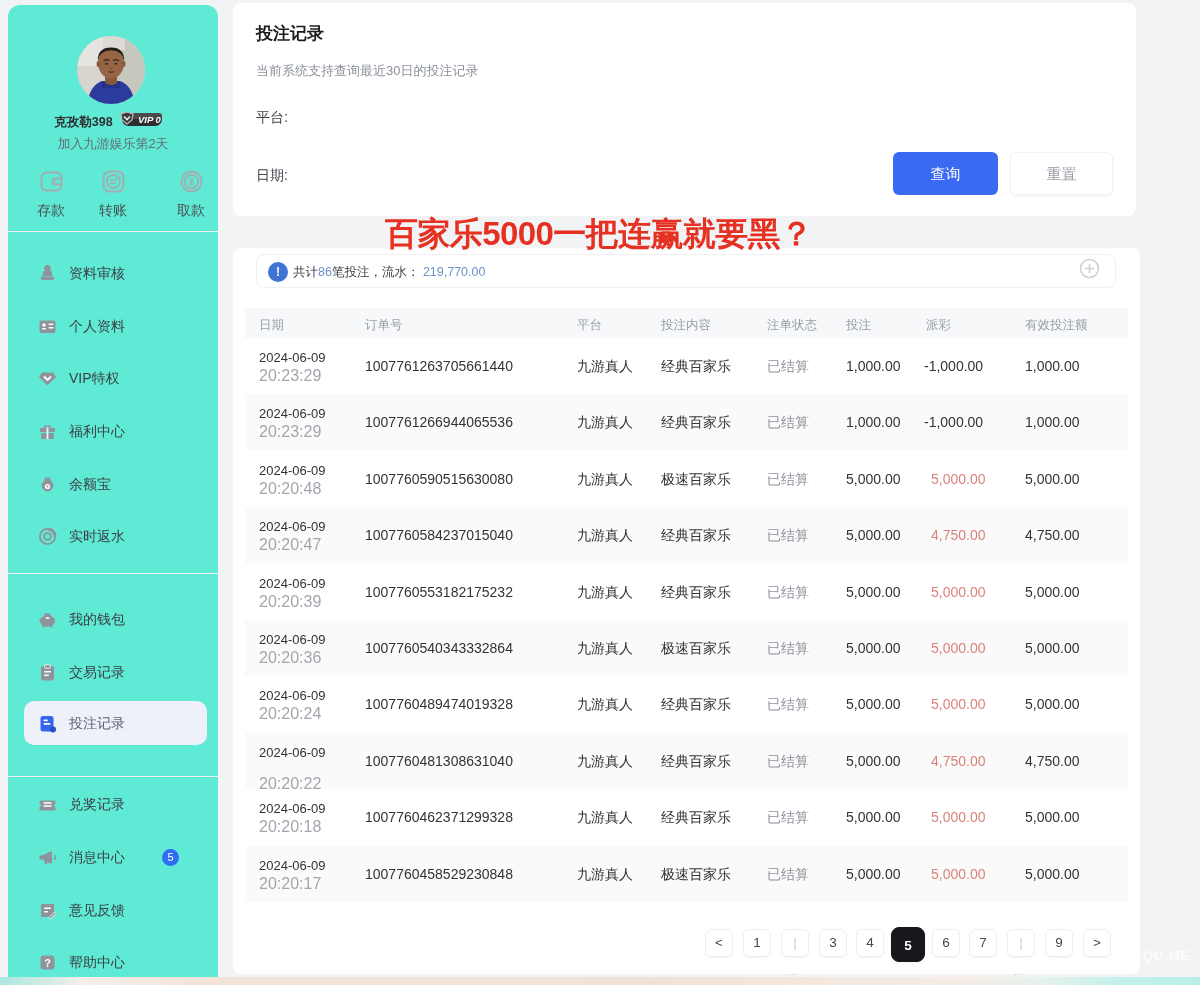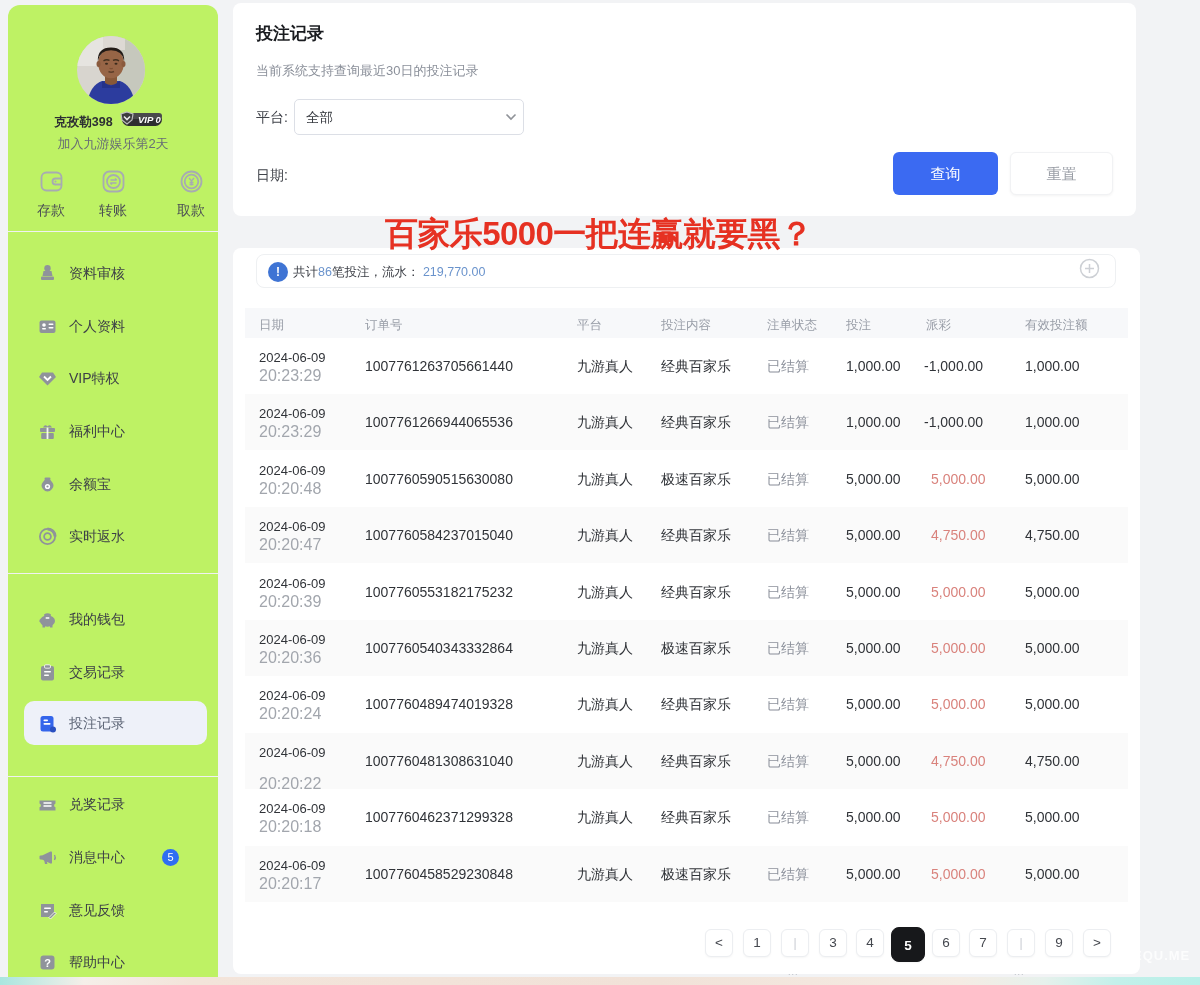--- a/index.html
+++ b/index.html
@@ -1,20 +1,20 @@
 <!DOCTYPE html>
 <html><head>
 <meta charset="utf-8">
 <style>
 * { margin:0; padding:0; box-sizing:border-box; }
 html,body { width:1200px; height:985px; overflow:hidden; }
 body { font-family:"Liberation Sans", sans-serif; background:#f2f3f5; position:relative; }
 .abs { position:absolute; }
 
-#sidebar { left:8px; top:5px; width:210px; height:972px; background:#bef264; border-radius:12px 12px 0 0; }
+#sidebar { left:8px; top:5px; width:210px; height:972px; background:#5eead4; border-radius:12px 12px 0 0; }
 #avatar { left:69px; top:31px; width:68px; height:68px; border-radius:50%; overflow:hidden; }
 #namerow { left:0; top:106px; width:210px; height:20px; text-align:center; white-space:nowrap; padding-right:10px; }
 #uname { font-size:12.5px; font-weight:bold; color:#2d2f33; vertical-align:middle; }
 #vipbadge { display:inline-block; vertical-align:middle; margin-left:5px; position:relative; top:-1px; }
 #jointext { left:0; top:130px; width:210px; text-align:center; font-size:13px; color:#676c75; }
 .quick { top:163px; width:62px; text-align:center; }
 .quick svg { display:block; margin:0 auto; }
 .quick .ql { margin-top:7px; font-size:14px; color:#4b4e55; }
 .divider { left:0; width:210px; height:1px; background:#f0f1f3; }
 .mi { left:30px; width:170px; height:24px; }
@@ -248,26 +248,20 @@
       <text x="9.5" y="14" font-size="11" font-weight="bold" fill="#fff" text-anchor="middle" font-family="Liberation Sans">?</text>
     </svg>
     <div class="mt">帮助中心</div>
   </div>
 </div>
 
 <div id="fcard" class="abs">
   <div id="ftitle" class="abs">投注记录</div>
   <div id="fsub" class="abs">当前系统支持查询最近30日的投注记录</div>
   <div class="flabel abs" style="left:23px; top:106px;">平台<span style="letter-spacing:2px;">:</span></div>
-  <div id="selplat" class="abs">
-    <span class="tx">全部</span>
-    <svg class="abs" style="left:210px; top:13px;" width="12" height="8" viewBox="0 0 12 8" fill="none" stroke="#909399" stroke-width="1.6">
-        <path d="M1.5 1.5 L6 6 L10.5 1.5"></path>
-      </svg>
-  </div>
   <div class="flabel abs" style="left:23px; top:164px;">日期<span style="letter-spacing:2px;">:</span></div>
   <div id="btnq" class="abs">查询</div>
   <div id="btnr" class="abs">重置</div>
 </div>
 
 <div id="rednote" class="abs">百家乐5000一把连赢就要黑？</div>
 
 <div id="tcard" class="abs">
   <div id="infobar">
     <div class="ic">!</div>

